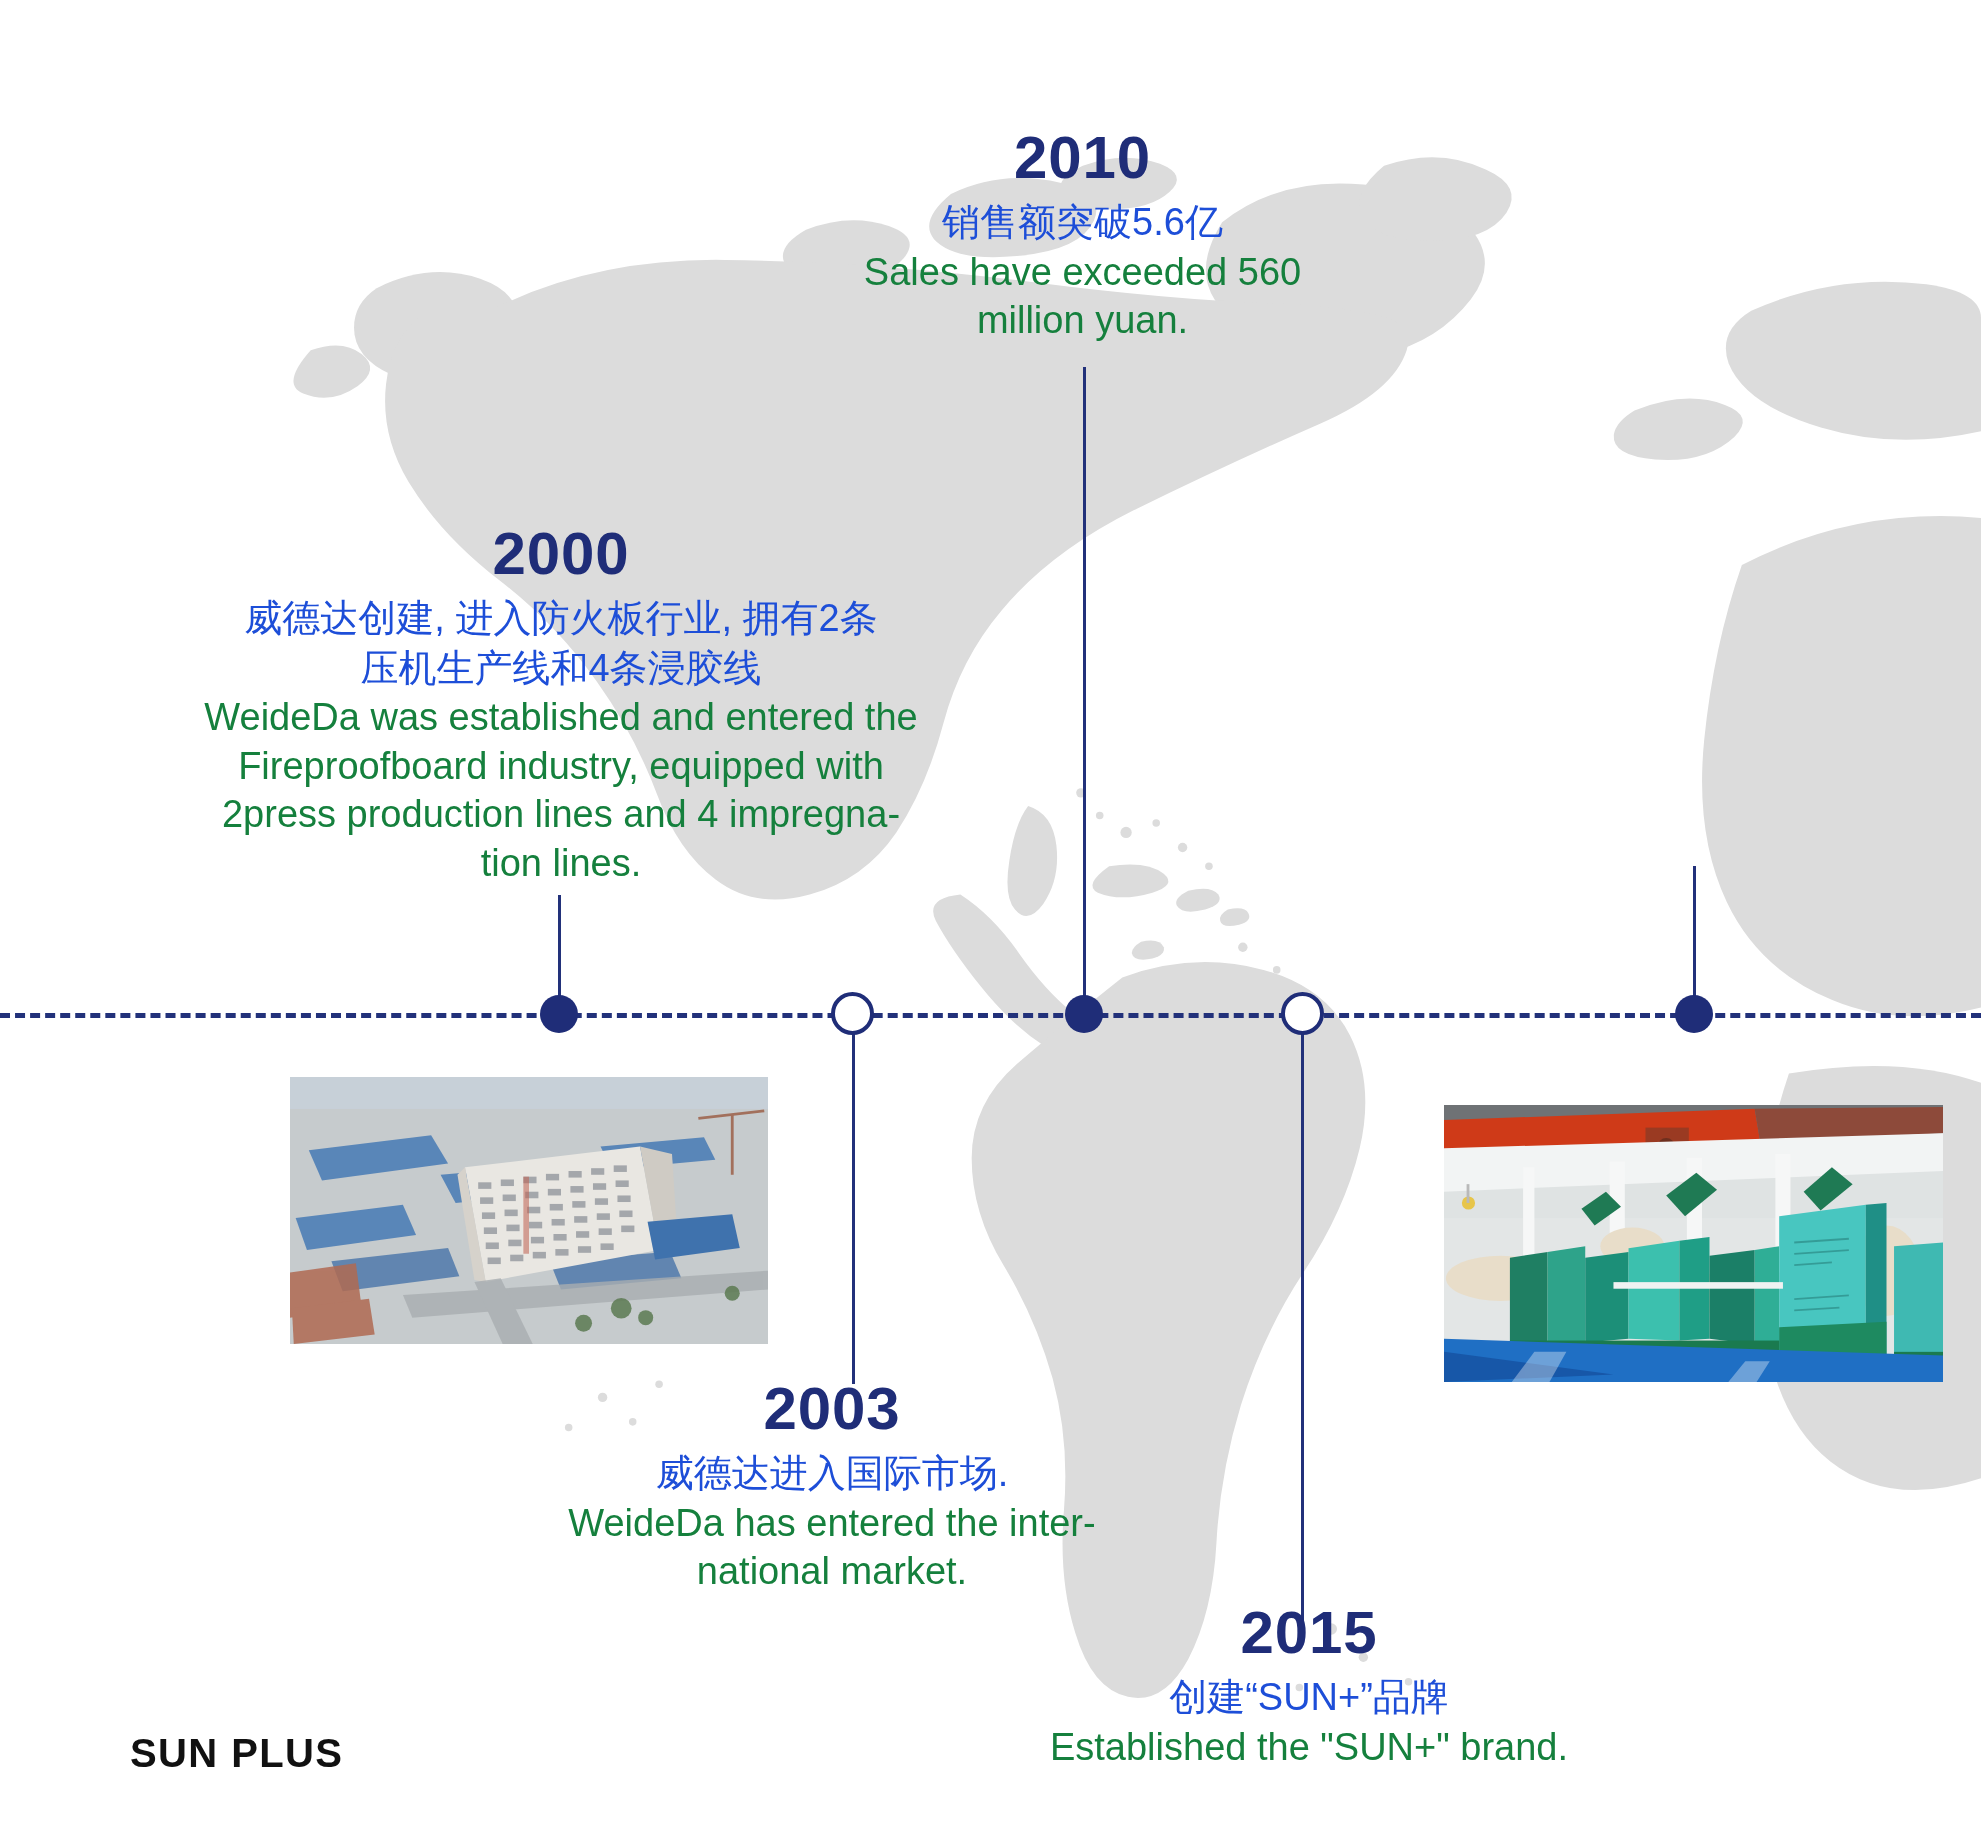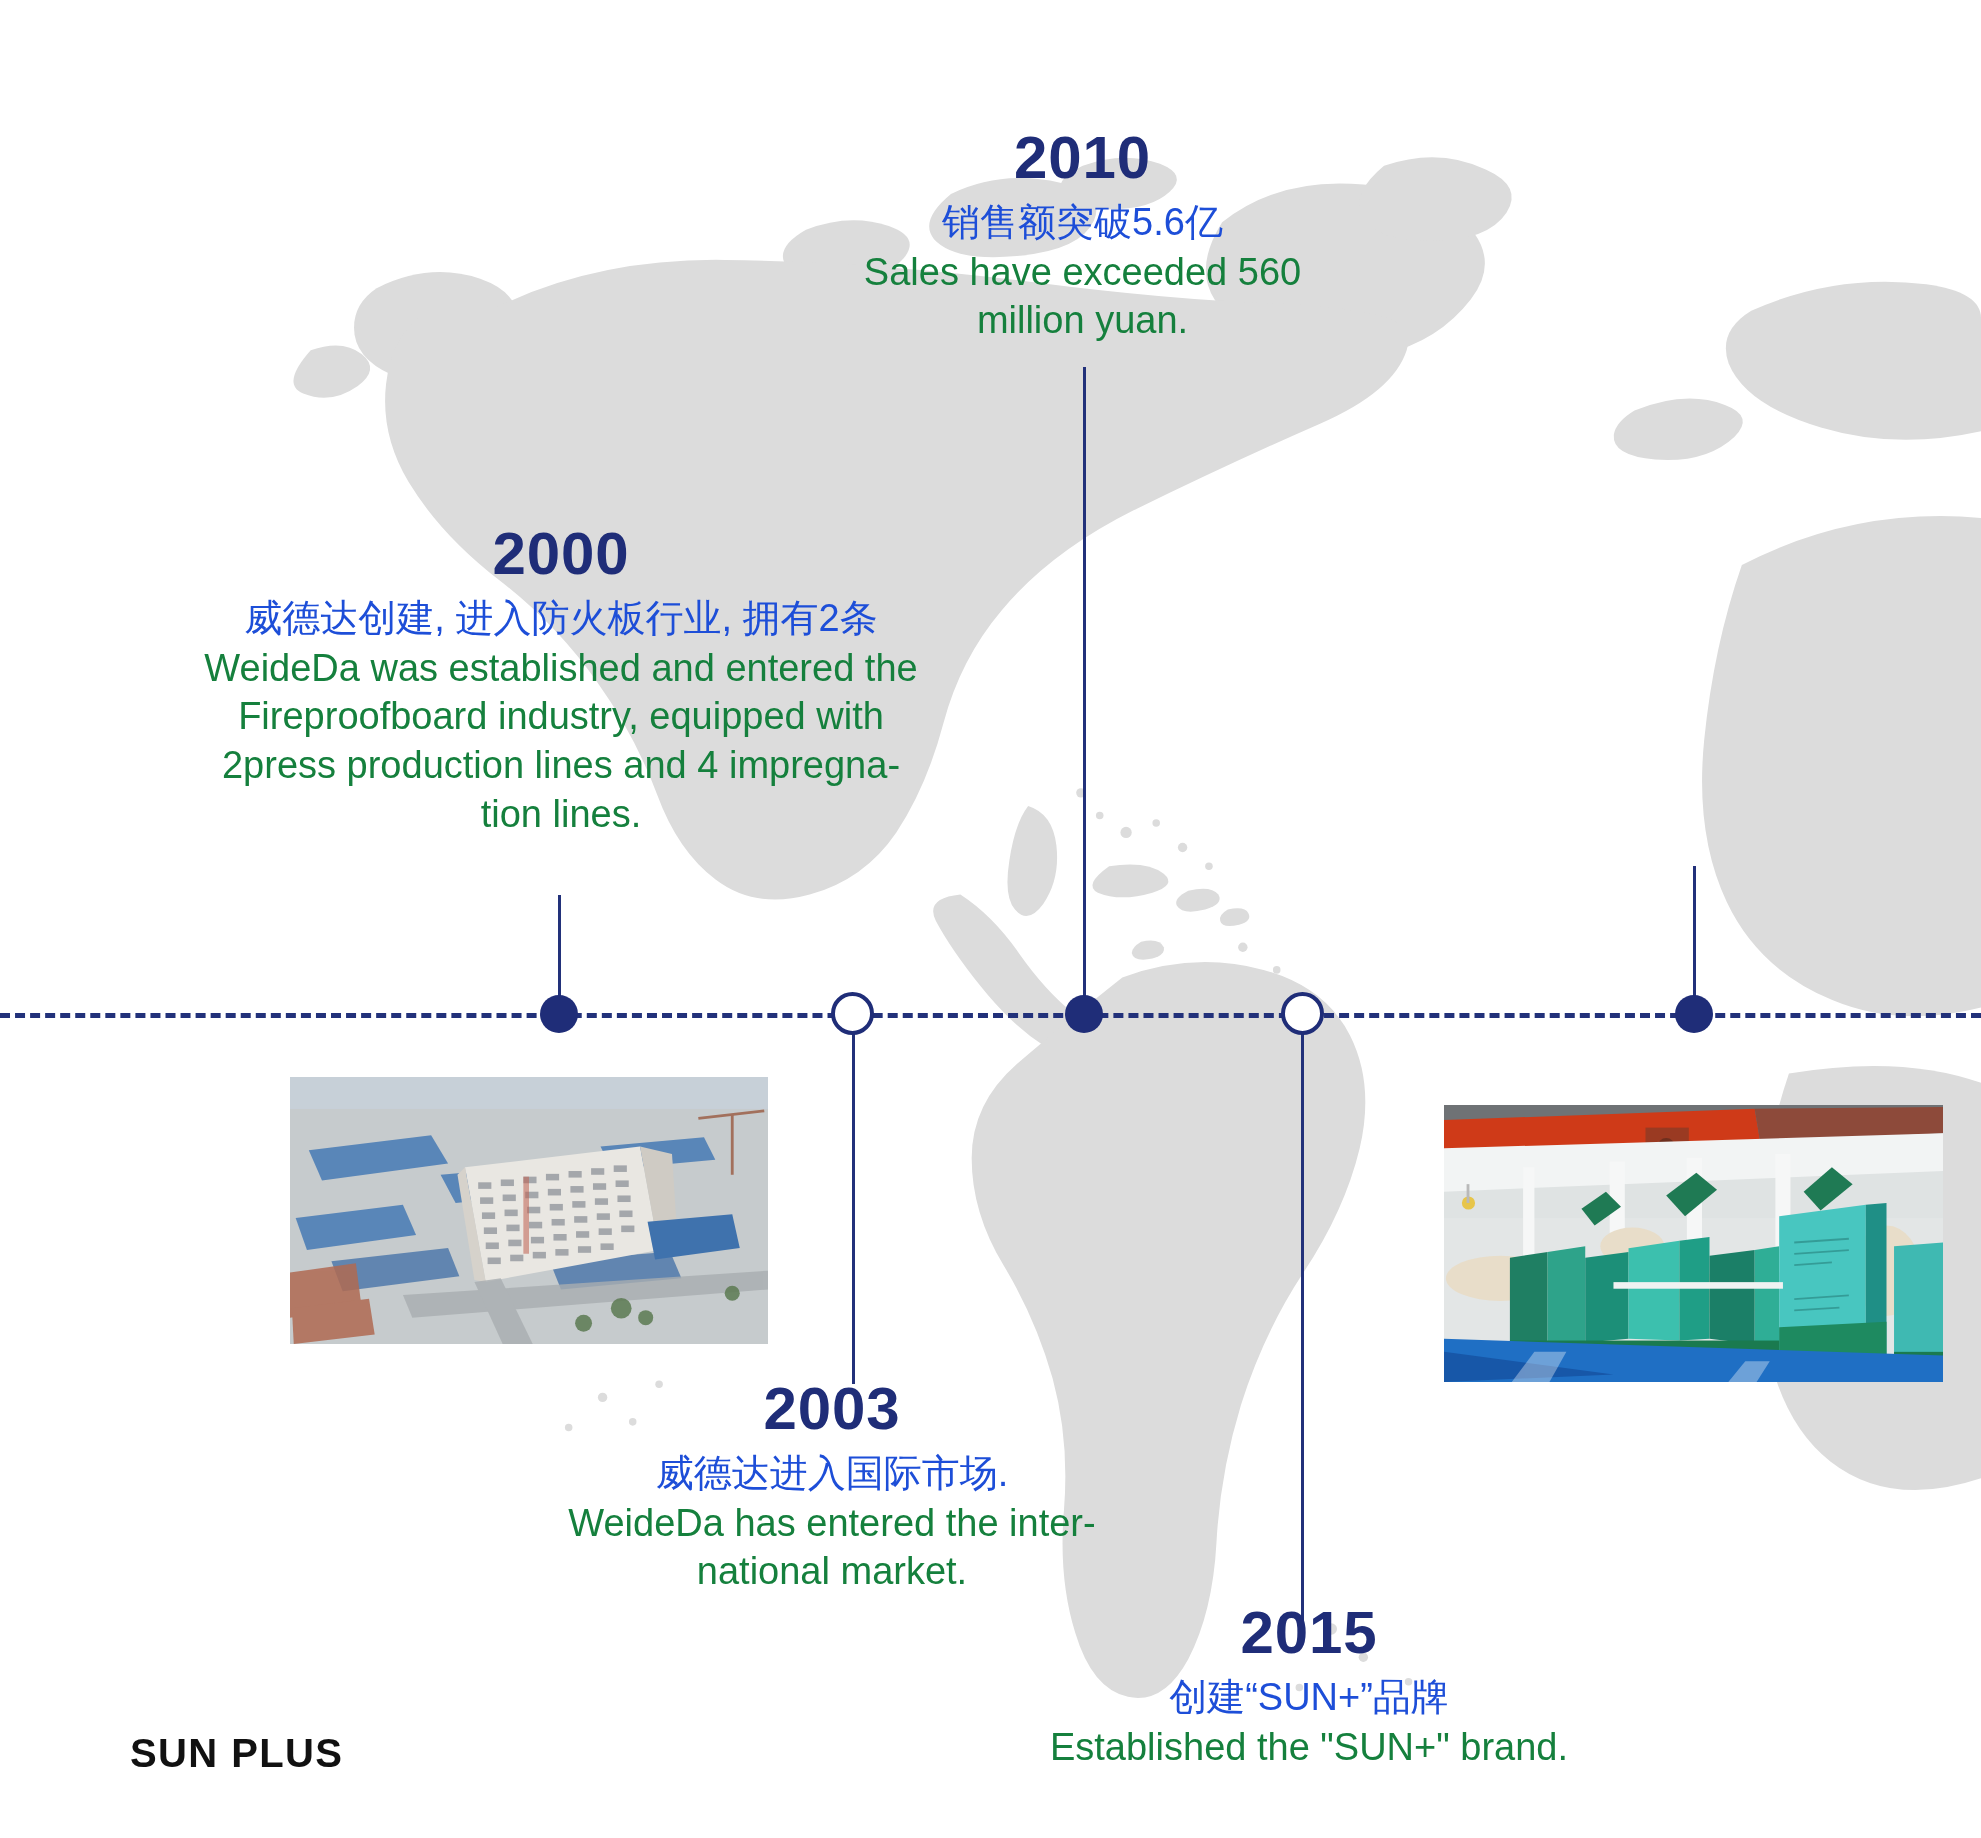--- a/index.html
+++ b/index.html
@@ -160,20 +160,21 @@
   <div class="block tc" style="left:800px;top:102px;width:565px;margin-top:24px;">
     <div class="year">2010</div>
     <div class="cn">销售额突破5.6亿</div>
     <div class="en">Sales have exceeded 560</div>
     <div class="en">million yuan.</div>
   </div>
 
   <div class="block tc" style="left:90px;top:474px;width:942px;margin-top:48px;">
     <div class="year">2000</div>
     <div class="cn">威德达创建, 进入防火板行业, 拥有2条</div>
+    <div class="cn">压机生产线和4条浸胶线</div>
     <div class="en">WeideDa was established and entered the</div>
     <div class="en">Fireproofboard industry, equipped with</div>
     <div class="en">2press production lines and 4 impregna-</div>
     <div class="en">tion lines.</div>
   </div>
 
 
   <div class="block tc" style="left:474px;top:1377px;width:716px;">
     <div class="year">2003</div>
     <div class="cn">威德达进入国际市场.</div>

